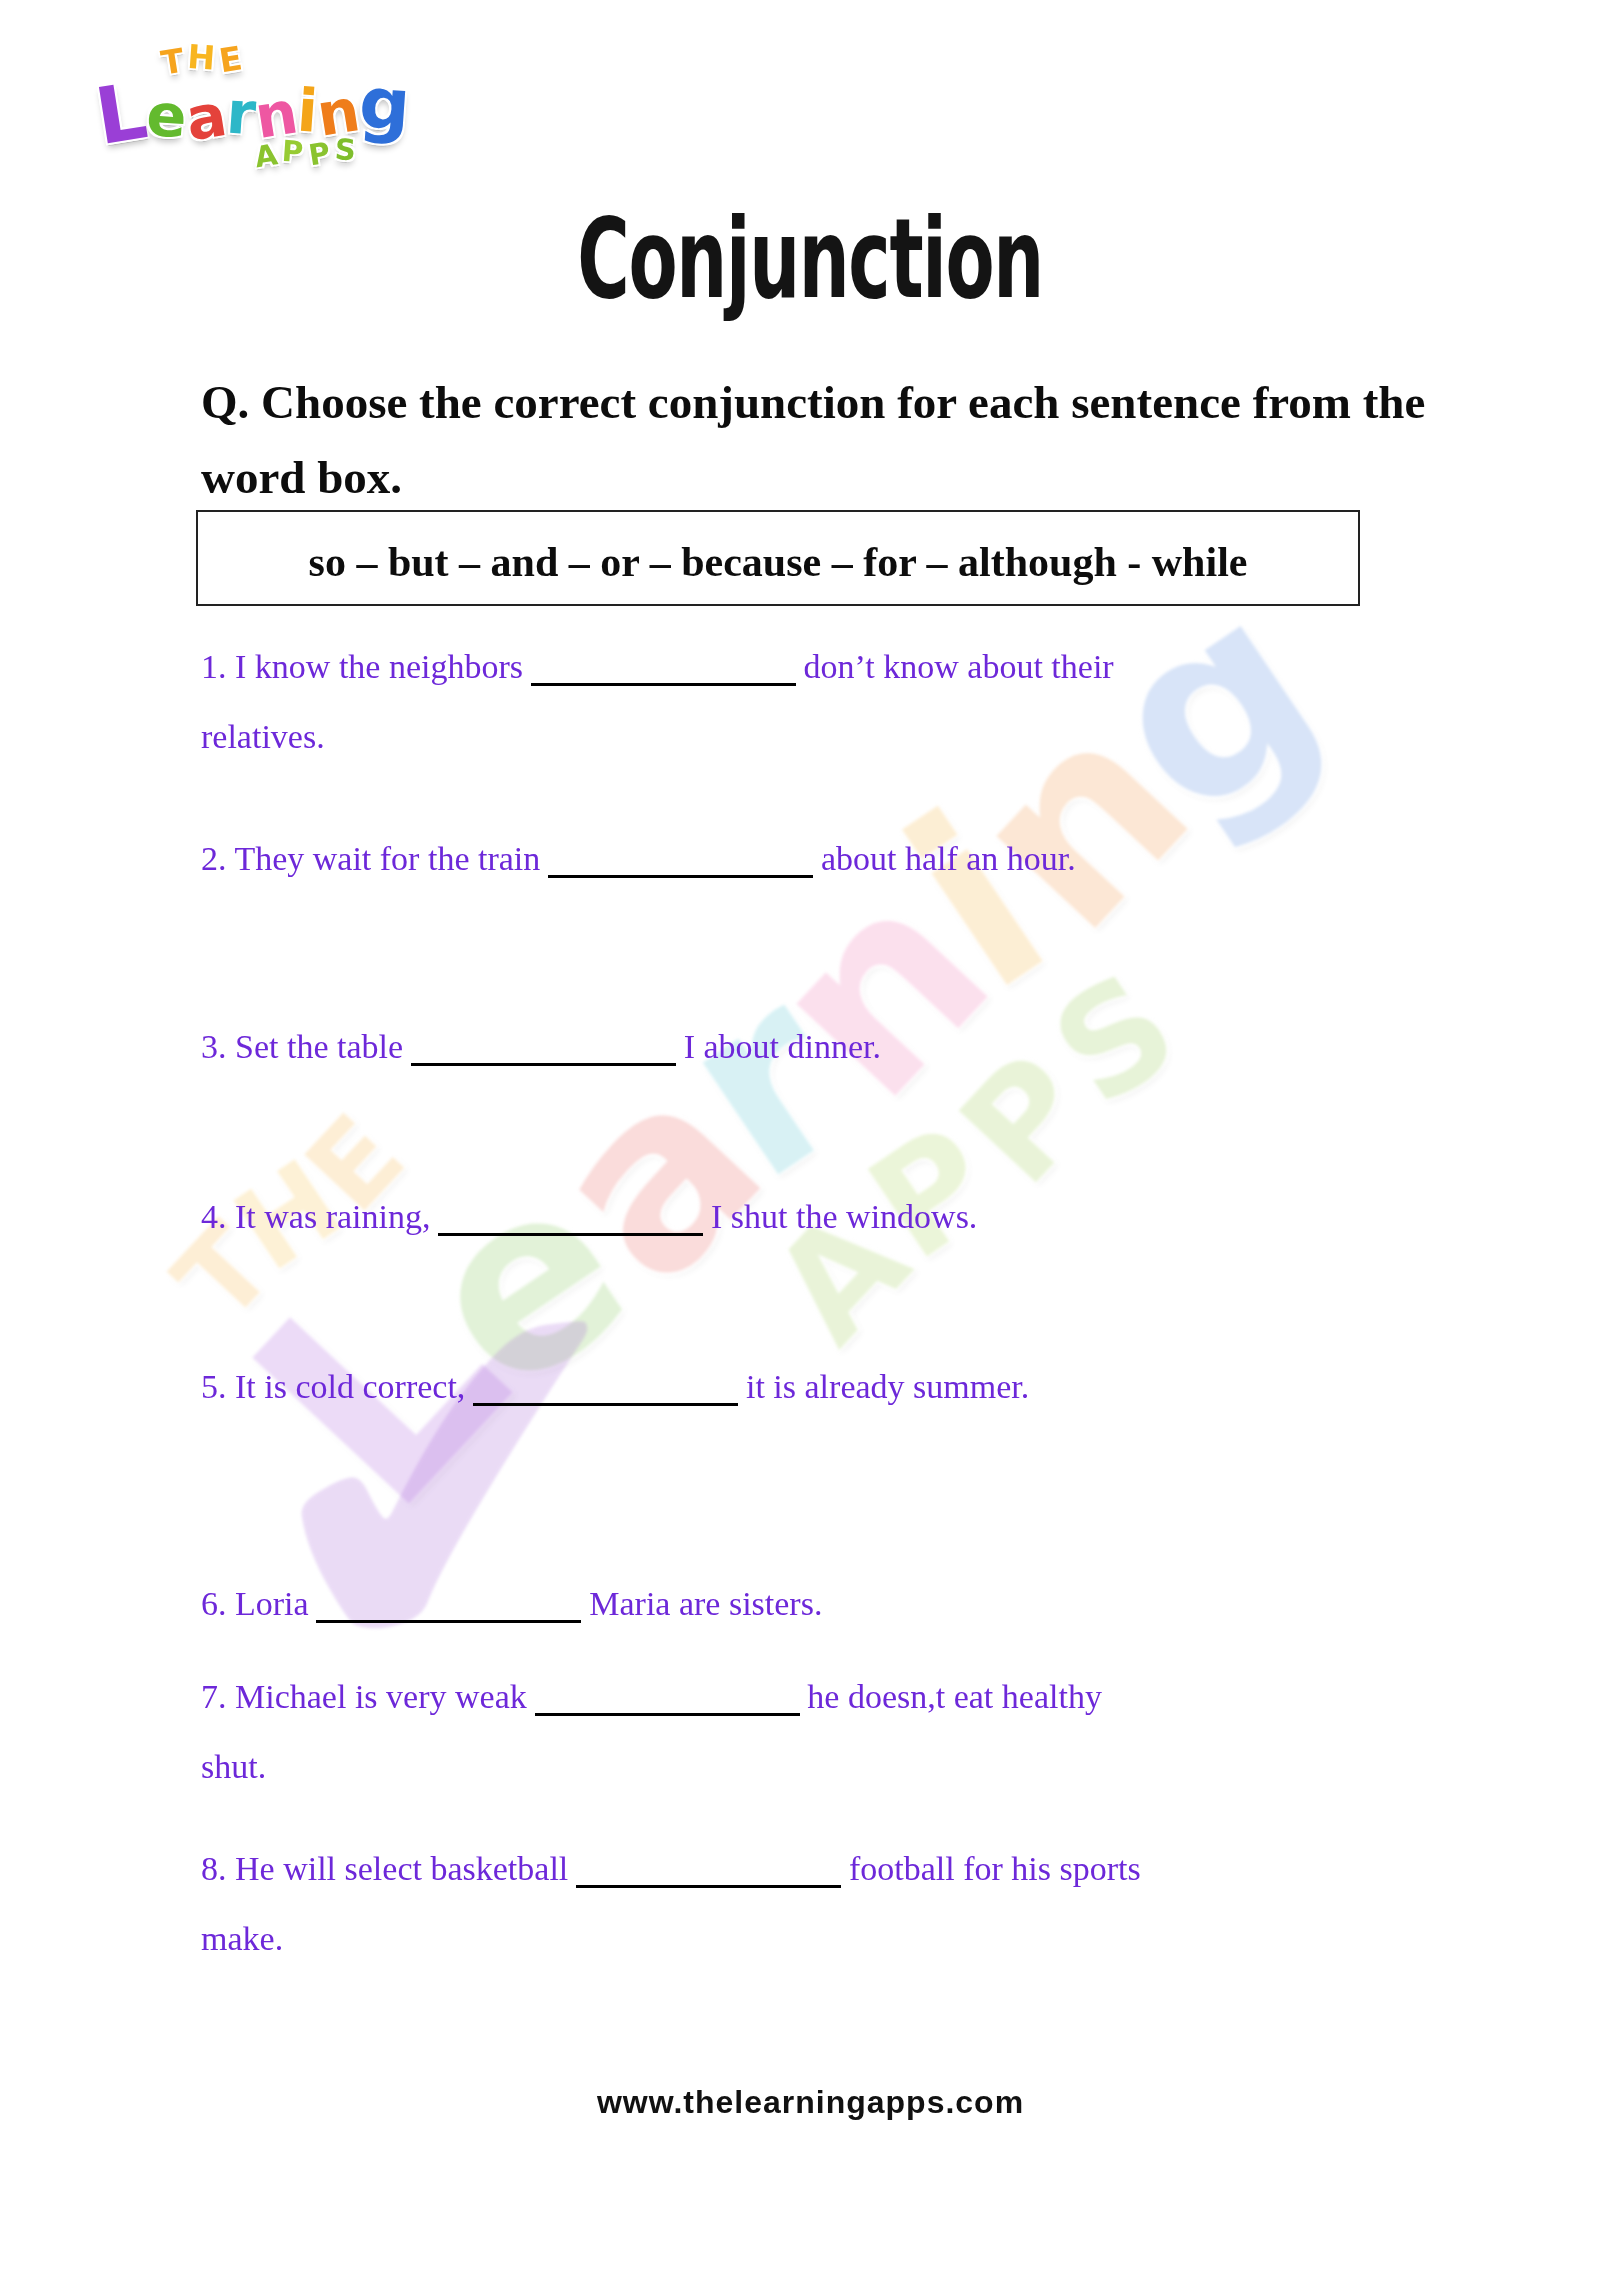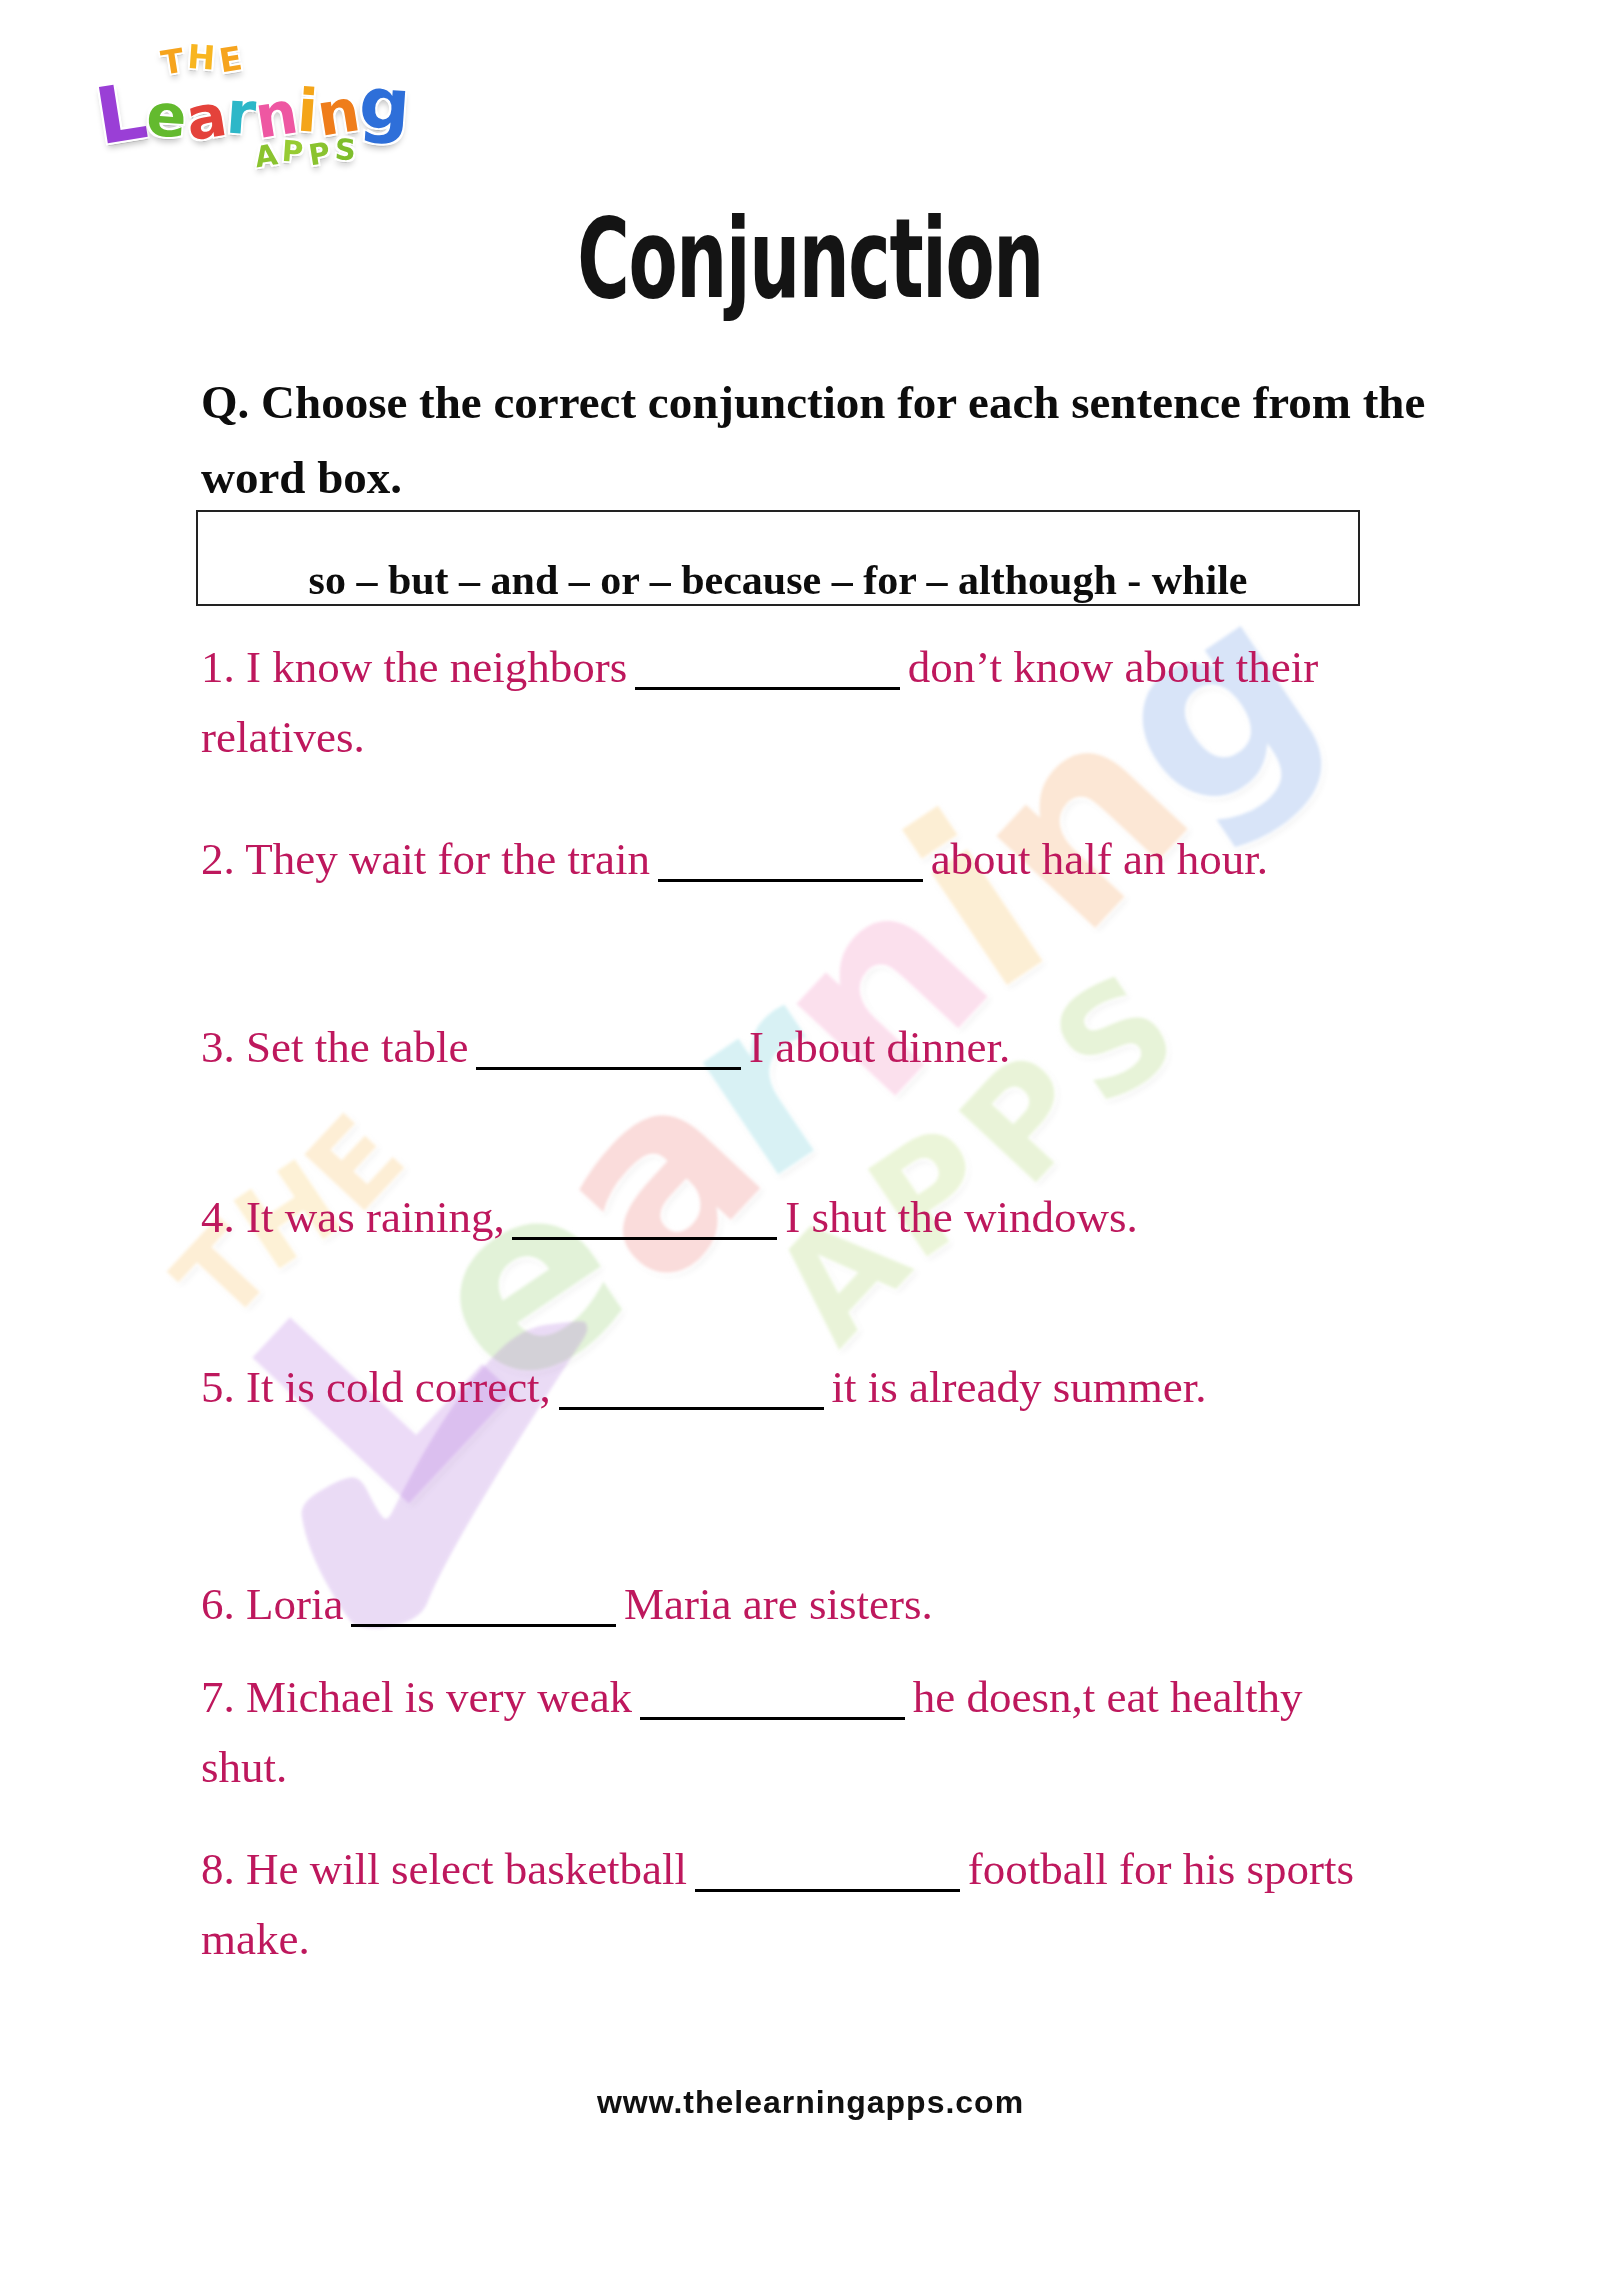--- a/index.html
+++ b/index.html
@@ -32,23 +32,23 @@
   
   .content{position:relative;z-index:2;}
   .title{position:absolute;left:0;top:186px;width:1621px;text-align:center;z-index:2;}
   .title-inner{display:inline-block;font-family:"DejaVu Sans",sans-serif;font-weight:bold;
                font-size:110px;line-height:147px;letter-spacing:-2px;color:#141414;
                transform:scaleX(.65);transform-origin:center;}
   .question{position:absolute;left:201px;top:365px;width:1255px;z-index:2;
             font-weight:bold;font-size:47px;line-height:75px;color:#0d0d0d;}
   .wordbox{position:absolute;left:196px;top:510px;width:1164px;height:96px;z-index:2;
            border:2.9px solid #222;box-sizing:border-box;background:transparent;
-           display:flex;justify-content:center;align-items:flex-end;padding-top:7.8px;}
+           display:flex;justify-content:center;align-items:center;padding-top:7.8px;}
   .wordbox-text{font-weight:bold;font-size:42px;color:#0d0d0d;white-space:nowrap;}
-  .sentence{position:absolute;left:201px;z-index:2;font-size:45px;line-height:70px;color:#be185d;}
+  .sentence{position:absolute;left:201px;z-index:2;font-size:34px;line-height:70px;color:#6d28d9;}
   .line1{white-space:nowrap;}
   .blank{display:inline-block;width:265px;height:39px;border-bottom:3.9px solid #000;
          vertical-align:-7.8px;margin:0 7.8px;}
   .s1{top:632px;} .s2{top:824px;} .s3{top:1012px;} .s4{top:1182px;}
   .s5{top:1352px;} .s6{top:1569px;} .s7{top:1662px;} .s8{top:1834px;}
   .footer{position:absolute;left:0;top:2084px;width:1621px;text-align:center;z-index:2;
           font-family:"Liberation Sans",sans-serif;font-weight:bold;font-size:32px;
           letter-spacing:1px;color:#111;}
 </style>
 </head>

